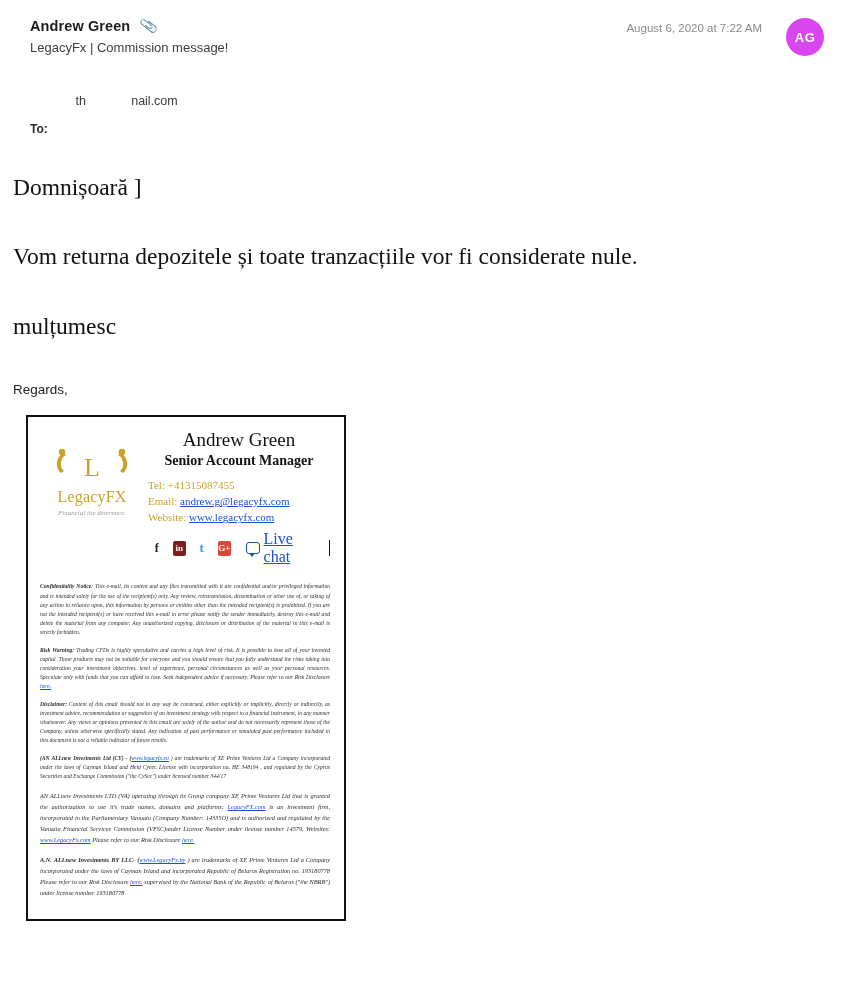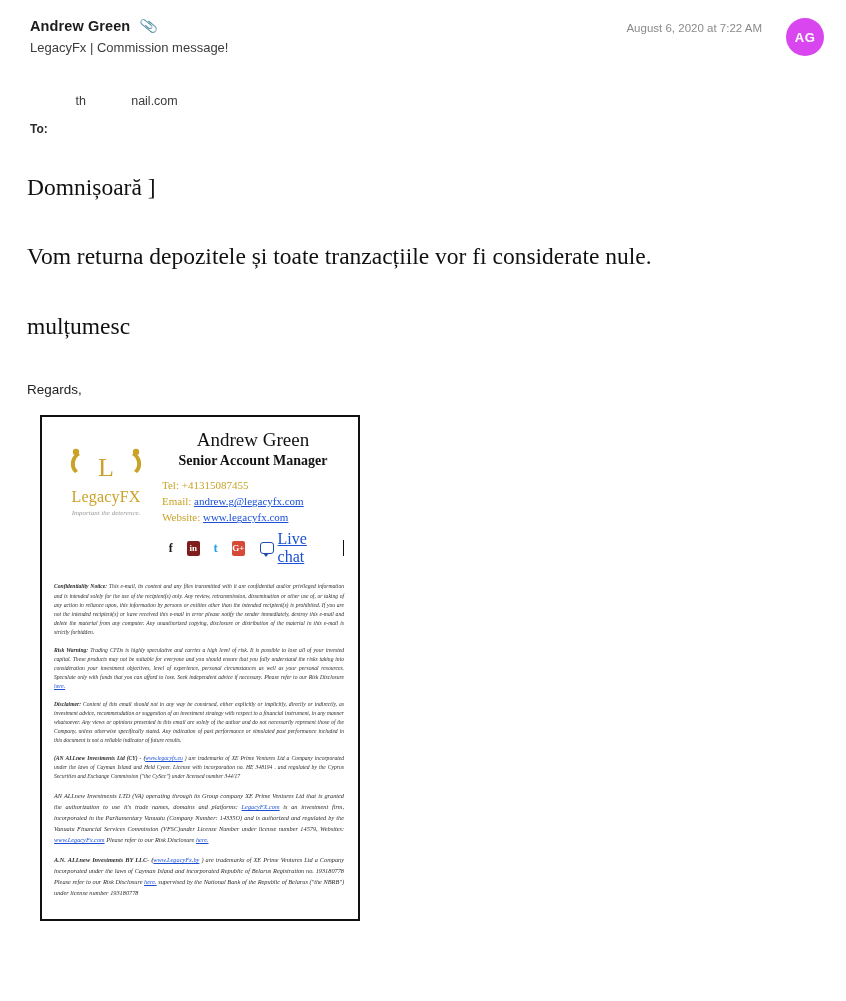--- a/index.html
+++ b/index.html
@@ -89,21 +89,21 @@
     position: absolute;
     left: 17px;
     top: -2px;
     width: 76px;
     height: 15px;
     background: #ffffff;
   }
 
   
   .mail-body {
-    padding: 0 28px 0 27px;
+    padding: 0 28px 0 13px;
     position: relative;
   }
   .serif-block {
     font-family: "Liberation Serif", serif;
     font-size: 23.5px;
     line-height: 1.34;
     color: #111111;
     margin: 0;
   }
   .p-greet {
@@ -321,21 +321,21 @@
             <g fill="#c9a227">
               <path d="M22 8 q-6 2 -7 9 q-1 7 4 11 l3 -2 q-4 -4 -3 -9 q1 -5 5 -7 z"></path>
               <circle cx="20" cy="7" r="3.2"></circle>
               <path d="M78 8 q6 2 7 9 q1 7 -4 11 l-3 -2 q4 -4 3 -9 q-1 -5 -5 -7 z"></path>
               <circle cx="80" cy="7" r="3.2"></circle>
             </g>
             <text x="50" y="31" text-anchor="middle" font-family="Liberation Serif, serif" font-size="26" fill="#c9a227">L</text>
           </svg>
         </div>
         <div class="logo-word">LegacyFX</div>
-        <div class="logo-tag">Important the deterence.</div>
+        <div class="logo-tag">Financial the deterence.</div>
       </div>
 
       <div class="sig-info">
         <div class="sig-name">Andrew Green</div>
         <div class="sig-title">Senior Account Manager</div>
 
         <div class="sig-line">
           <span>Tel:</span>
           <span>+41315087455</span>
         </div>

